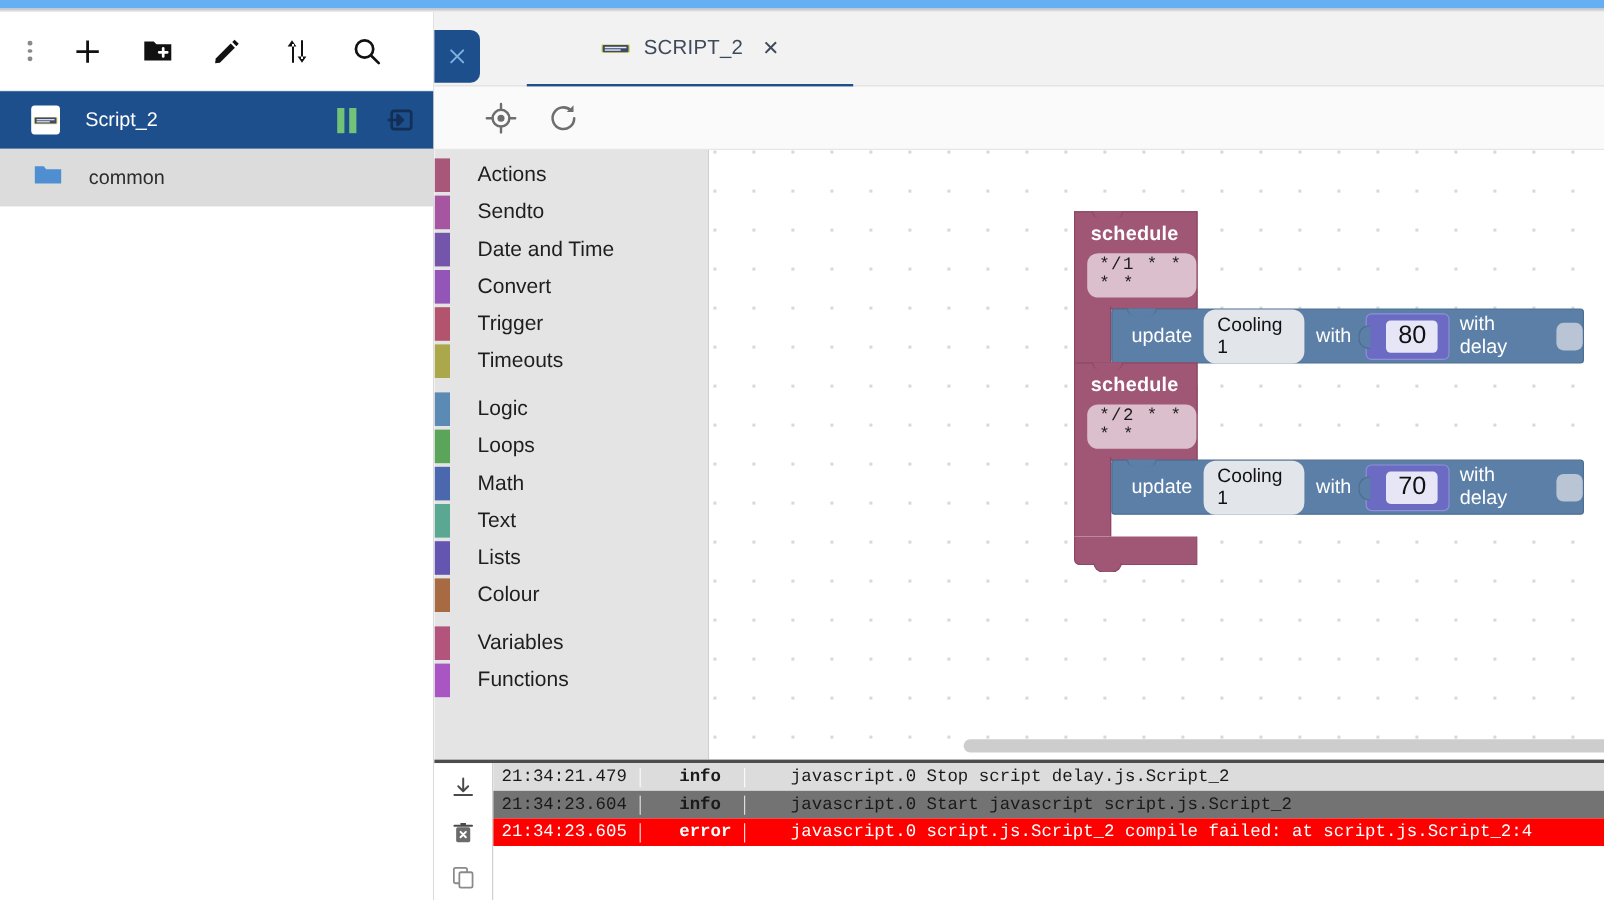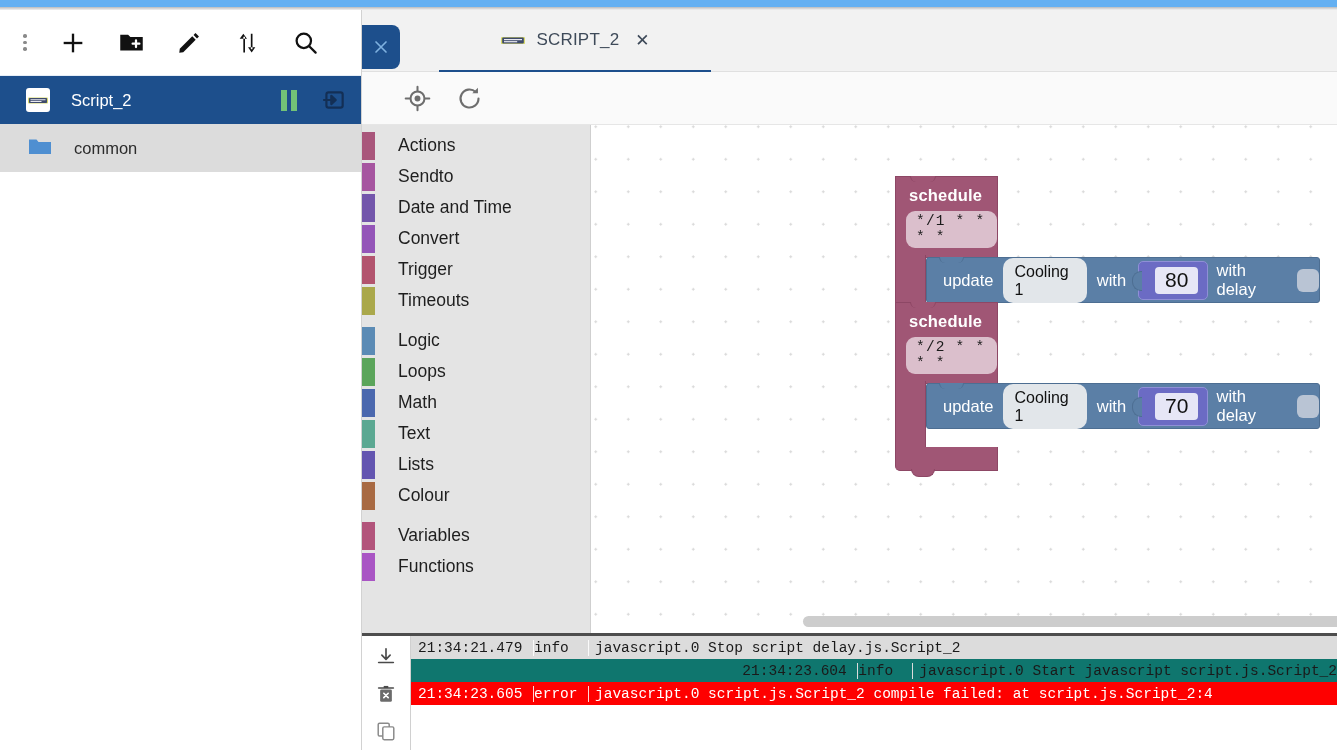--- a/index.html
+++ b/index.html
@@ -214,26 +214,27 @@
   .console-tools {
     width: 49px; display: flex; flex-direction: column; align-items: center;
     padding-top: 7px; gap: 9px; border-right: 1px solid #d0d0d0; background: #fff;
   }
   .ct-btn { width: 30px; height: 28px; display: flex; align-items: center; justify-content: center; cursor: pointer; }
   .log-list { flex: 1 1 auto; overflow: hidden; }
   .log-row {
     display: flex; align-items: center; height: 23px;
     font-family: "Liberation Mono", monospace; font-size: 14.5px;
     white-space: nowrap;
+    gap: 32px;
   }
   .log-row .ts { width: 123px; padding-left: 7px; color: #1a1a1a; }
-  .log-row .sev { width: 55px; font-weight: normal; color: #1a1a1a; }
+  .log-row .sev { width: 55px; font-weight: bold; color: #1a1a1a; }
   .log-row .msg { padding-left: 6px; color: #1a1a1a; }
   .log-row.even { background: #dcdcdc; }
-  .log-row.odd { background: #0f766e; justify-content: flex-end; }
+  .log-row.odd { background: #737373; }
   .log-row.error { background: #fe0000; }
   .log-row.error .ts, .log-row.error .sev, .log-row.error .msg { color: #ffffff; }
   .log-row .ts, .log-row .sev { border-right: 1px solid rgba(255,255,255,.85); }
   .log-row.odd .ts, .log-row.odd .sev { border-right: 1px solid #dcdcdc; }
 </style>
 </head>
 <body>
 
 <div id="app">
 

